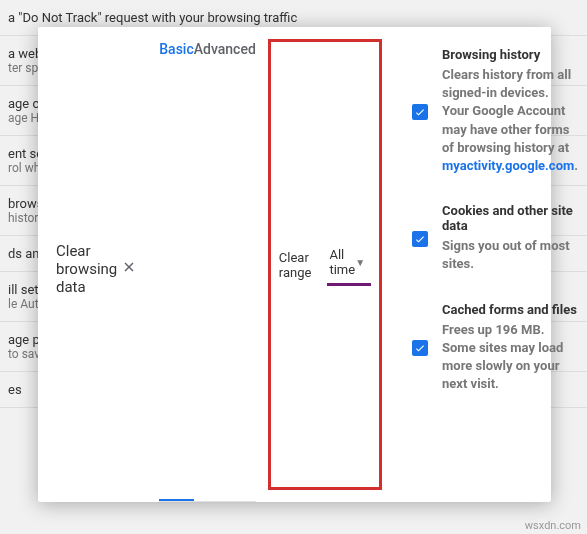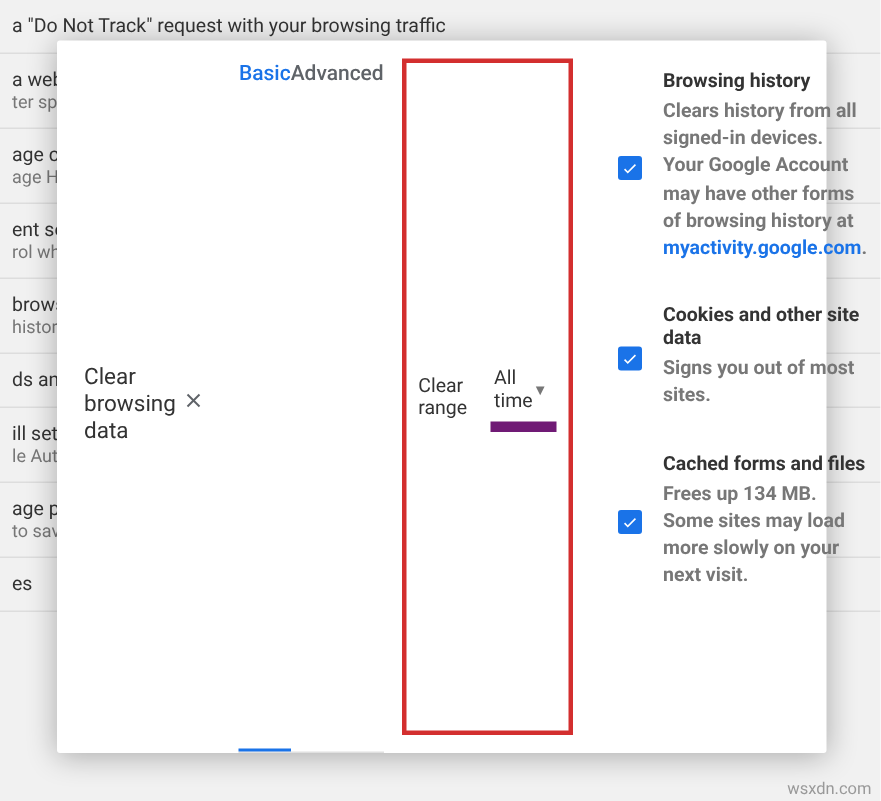--- a/index.html
+++ b/index.html
@@ -93,21 +93,21 @@
     .time-range-label {
       font-size: 13px;
       color: #333;
     }
     .time-range-select {
       flex: 1;
       display: flex;
       justify-content: space-between;
       align-items: center;
       padding: 4px 6px 6px 2px;
-      border-bottom: 7px solid #701a75;
+      border-bottom: 3px solid #701a75;
       cursor: pointer;
       color: #333;
     }
     .dropdown-arrow {
       color: #777;
       font-size: 10px;
     }
     .options {
       padding: 6px 18px 0 18px;
       flex: 1;
@@ -274,21 +274,21 @@
     </div>
 
     <div class="option-row">
       <div class="checkbox">
         <svg viewBox="0 0 24 24">
             <path d="M9 16.2l-3.5-3.5L4 14.2 9 19.2 20 8.2l-1.5-1.5z"></path>
           </svg>
       </div>
       <div class="option-text">
         <div class="option-title">Cached forms and files</div>
-        <div class="option-desc">Frees up 134 MB. Some sites may load more slowly on your next visit.</div>
+        <div class="option-desc">Frees up 196 MB. Some sites may load more slowly on your next visit.</div>
       </div>
     </div>
 
   </div>
 
   <div class="dialog-footer">
     <button class="btn btn-cancel">CANCEL</button>
     <button class="btn btn-primary">CLEAR DATA</button>
   </div>
 </div>

